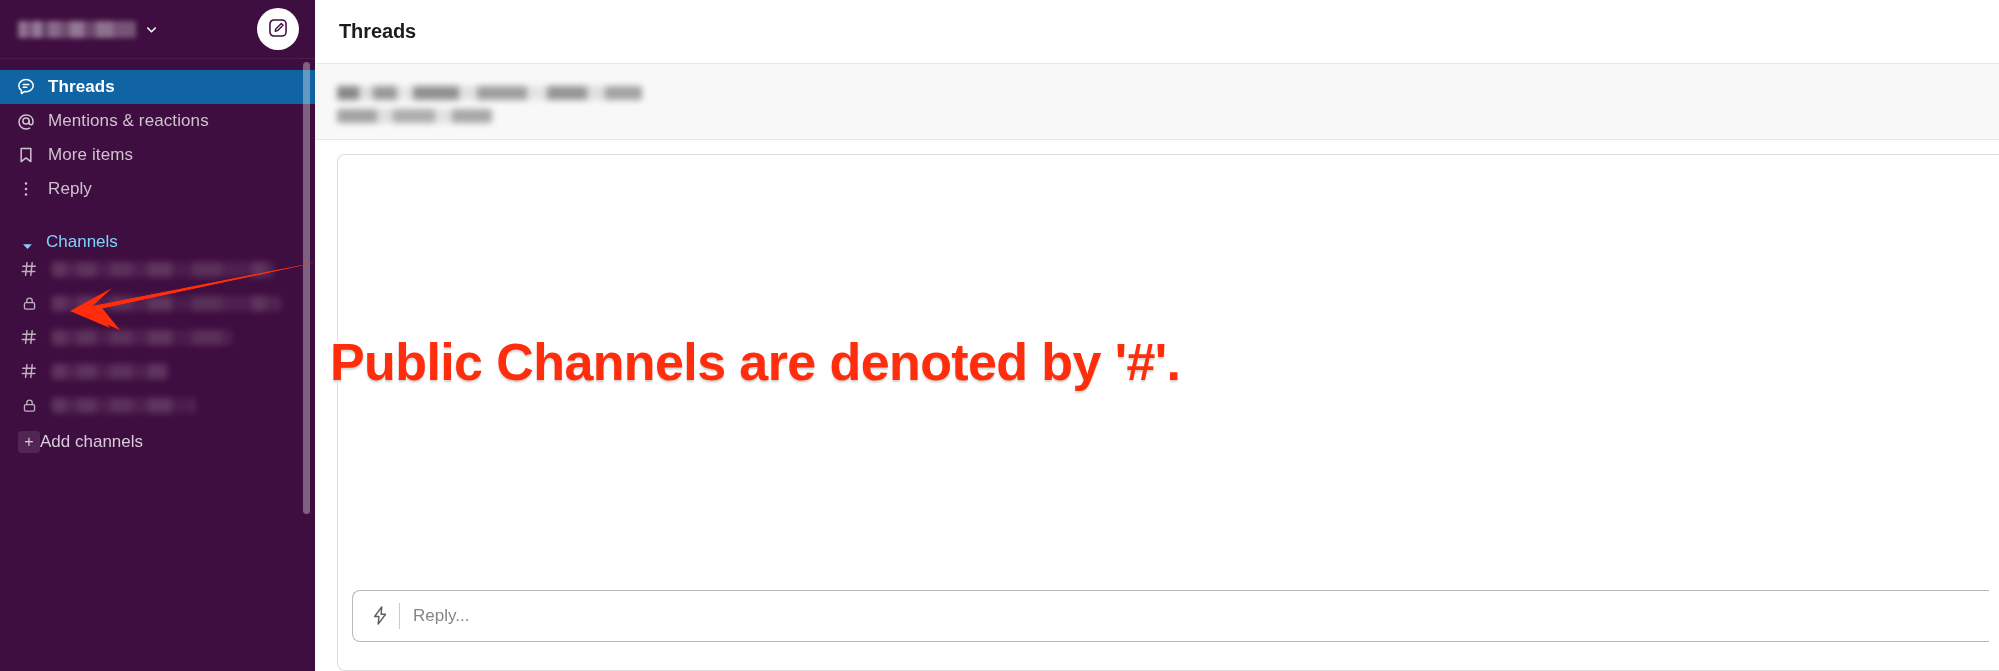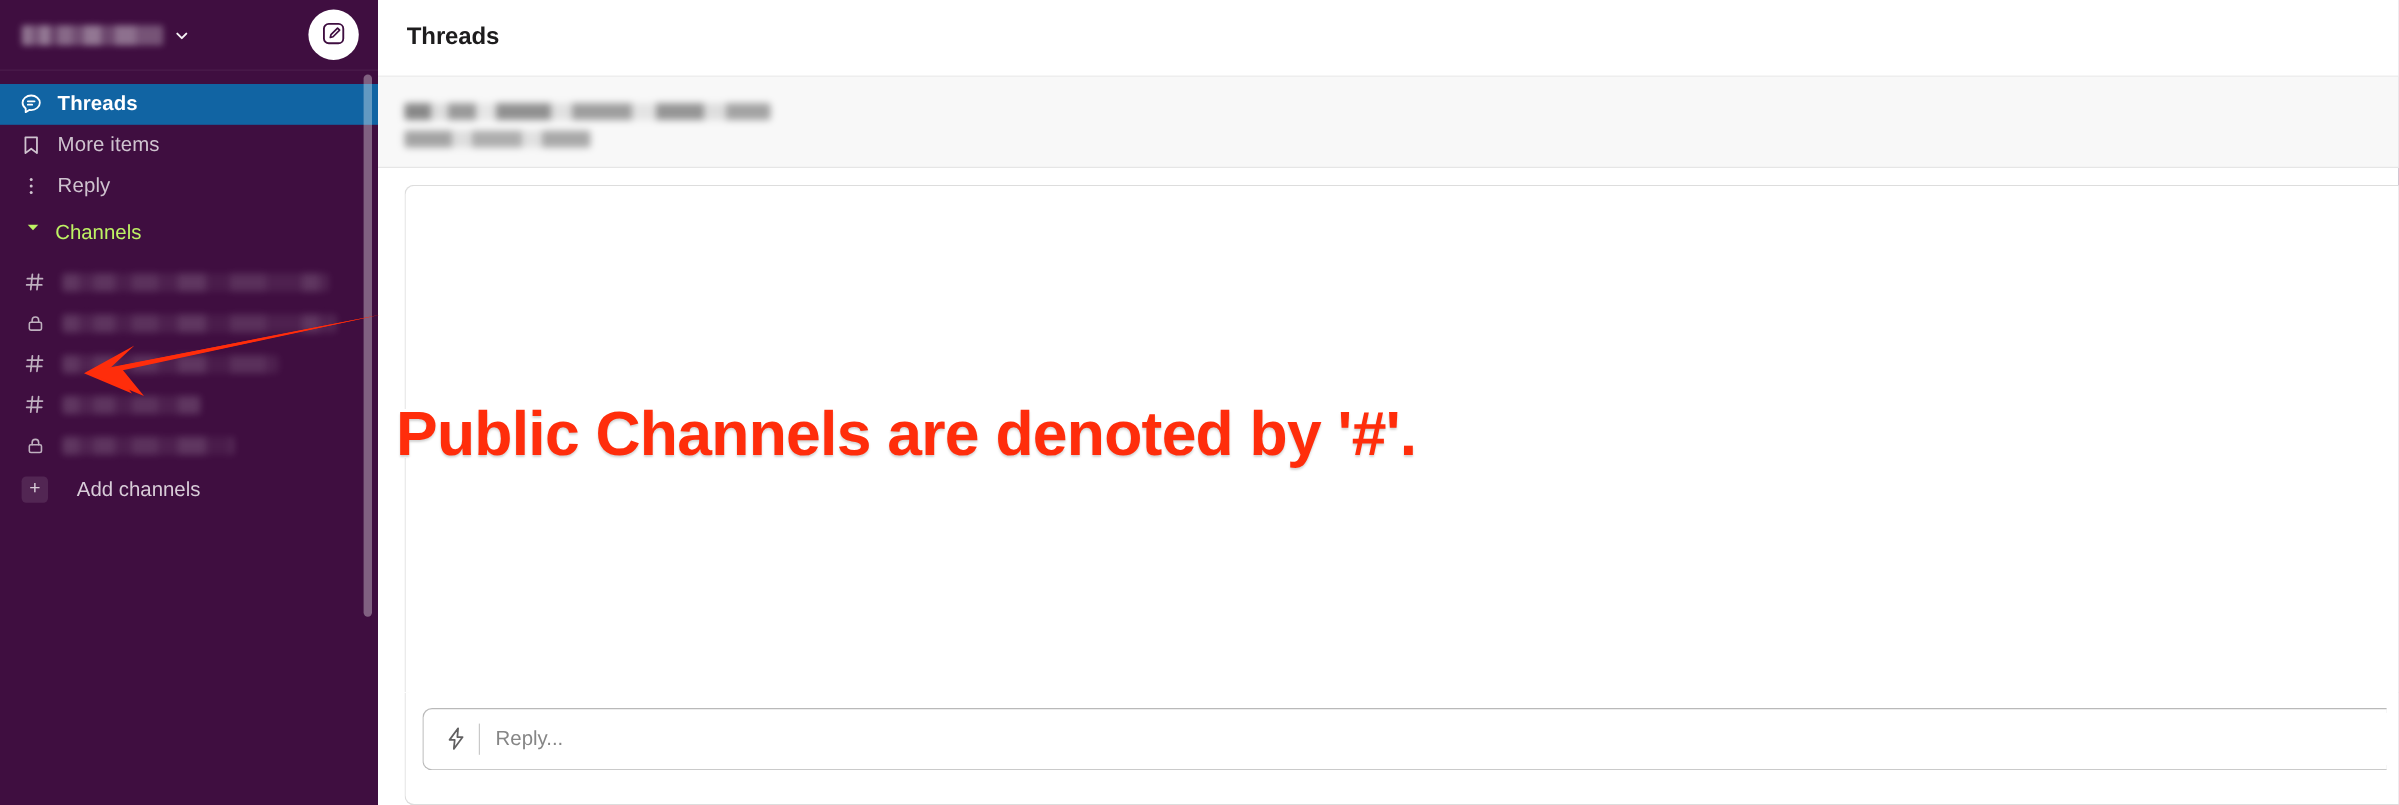--- a/index.html
+++ b/index.html
@@ -112,25 +112,25 @@
   }
   .nav-item.active {
     background: #1164A3;
     color: #ffffff;
     font-weight: 700;
   }
   .nav-item.active .nav-ico { color: #ffffff; }
 
   .section-head {
     display: flex;
-    align-items: flex-start;
+    align-items: flex-end;
     height: 34px;
     margin-top: 12px;
     padding-left: 14px;
-    color: #bef264;
+    color: #7dd3fc;
     font-size: 17px;
     cursor: pointer;
   }
   .section-head .caret {
     width: 26px;
     flex: 0 0 26px;
     display: flex;
     align-items: center;
     justify-content: center;
     font-size: 10px;
@@ -193,21 +193,21 @@
     flex: 0 0 22px;
     border-radius: 4px;
     background: rgba(255,255,255,0.10);
     display: flex;
     align-items: center;
     justify-content: center;
     font-size: 16px;
     color: #D8CCD8;
     margin-left: 2px;
   }
-  .add-chan .add-lbl { padding-left: 24px; }
+  .add-chan .add-lbl { padding-left: 0; }
 
   .sb-track {
     position: absolute;
     top: 58px;
     right: 5px;
     width: 7px;
     height: 613px;
   }
   .sb-thumb {
     position: absolute;
@@ -401,20 +401,29 @@
           <span class="nav-ico">
             <svg width="20" height="20" viewBox="0 0 20 20" fill="none">
               <path d="M10 2.6c-4.0 0-7.2 2.7-7.2 6.1 0 1.9 1.0 3.6 2.6 4.7v3.1l3.0-1.9c.5.1 1.0.1 1.6.1 4.0 0 7.2-2.7 7.2-6.0S14 2.6 10 2.6z" stroke="currentColor" stroke-width="1.5" stroke-linejoin="round"></path>
               <path d="M7.2 7.4h5.6M7.2 10.2h3.6" stroke="currentColor" stroke-width="1.5" stroke-linecap="round"></path>
             </svg>
           </span>
           <span class="nav-lbl">Threads</span>
         </div>
 
 
+        <div class="nav-item">
+          <span class="nav-ico">
+            <svg width="20" height="20" viewBox="0 0 20 20" fill="none">
+              <circle cx="10" cy="10" r="3.1" stroke="currentColor" stroke-width="1.5"></circle>
+              <path d="M13.1 10v1.8c0 1.2.9 1.9 1.9 1.9 1.2 0 2.0-1.1 2.0-3.0 0-4.0-2.9-6.6-7.0-6.6-4.0 0-7.0 3.0-7.0 7.0s3.0 6.9 7.0 6.9c1.4 0 2.6-.3 3.6-.8" stroke="currentColor" stroke-width="1.5" stroke-linecap="round"></path>
+            </svg>
+          </span>
+          <span class="nav-lbl">Mentions &amp; reactions</span>
+        </div>
 
         <div class="nav-item">
           <span class="nav-ico">
             <svg width="20" height="20" viewBox="0 0 20 20" fill="none">
               <path d="M5.2 3.4h9.6v13.2L10 12.9l-4.8 3.7V3.4z" stroke="currentColor" stroke-width="1.5" stroke-linejoin="round"></path>
             </svg>
           </span>
           <span class="nav-lbl">More items</span>
         </div>
 

